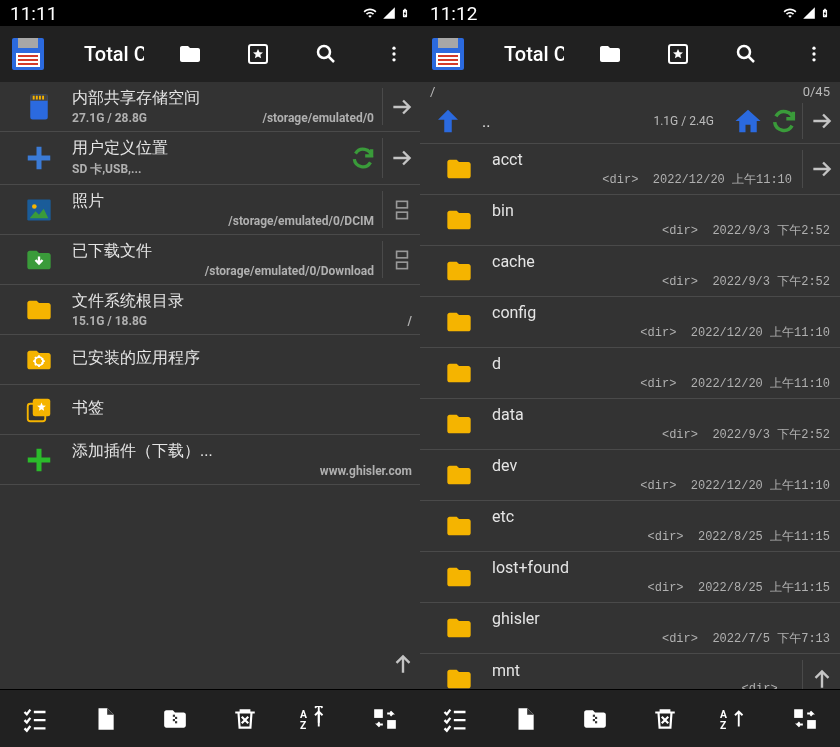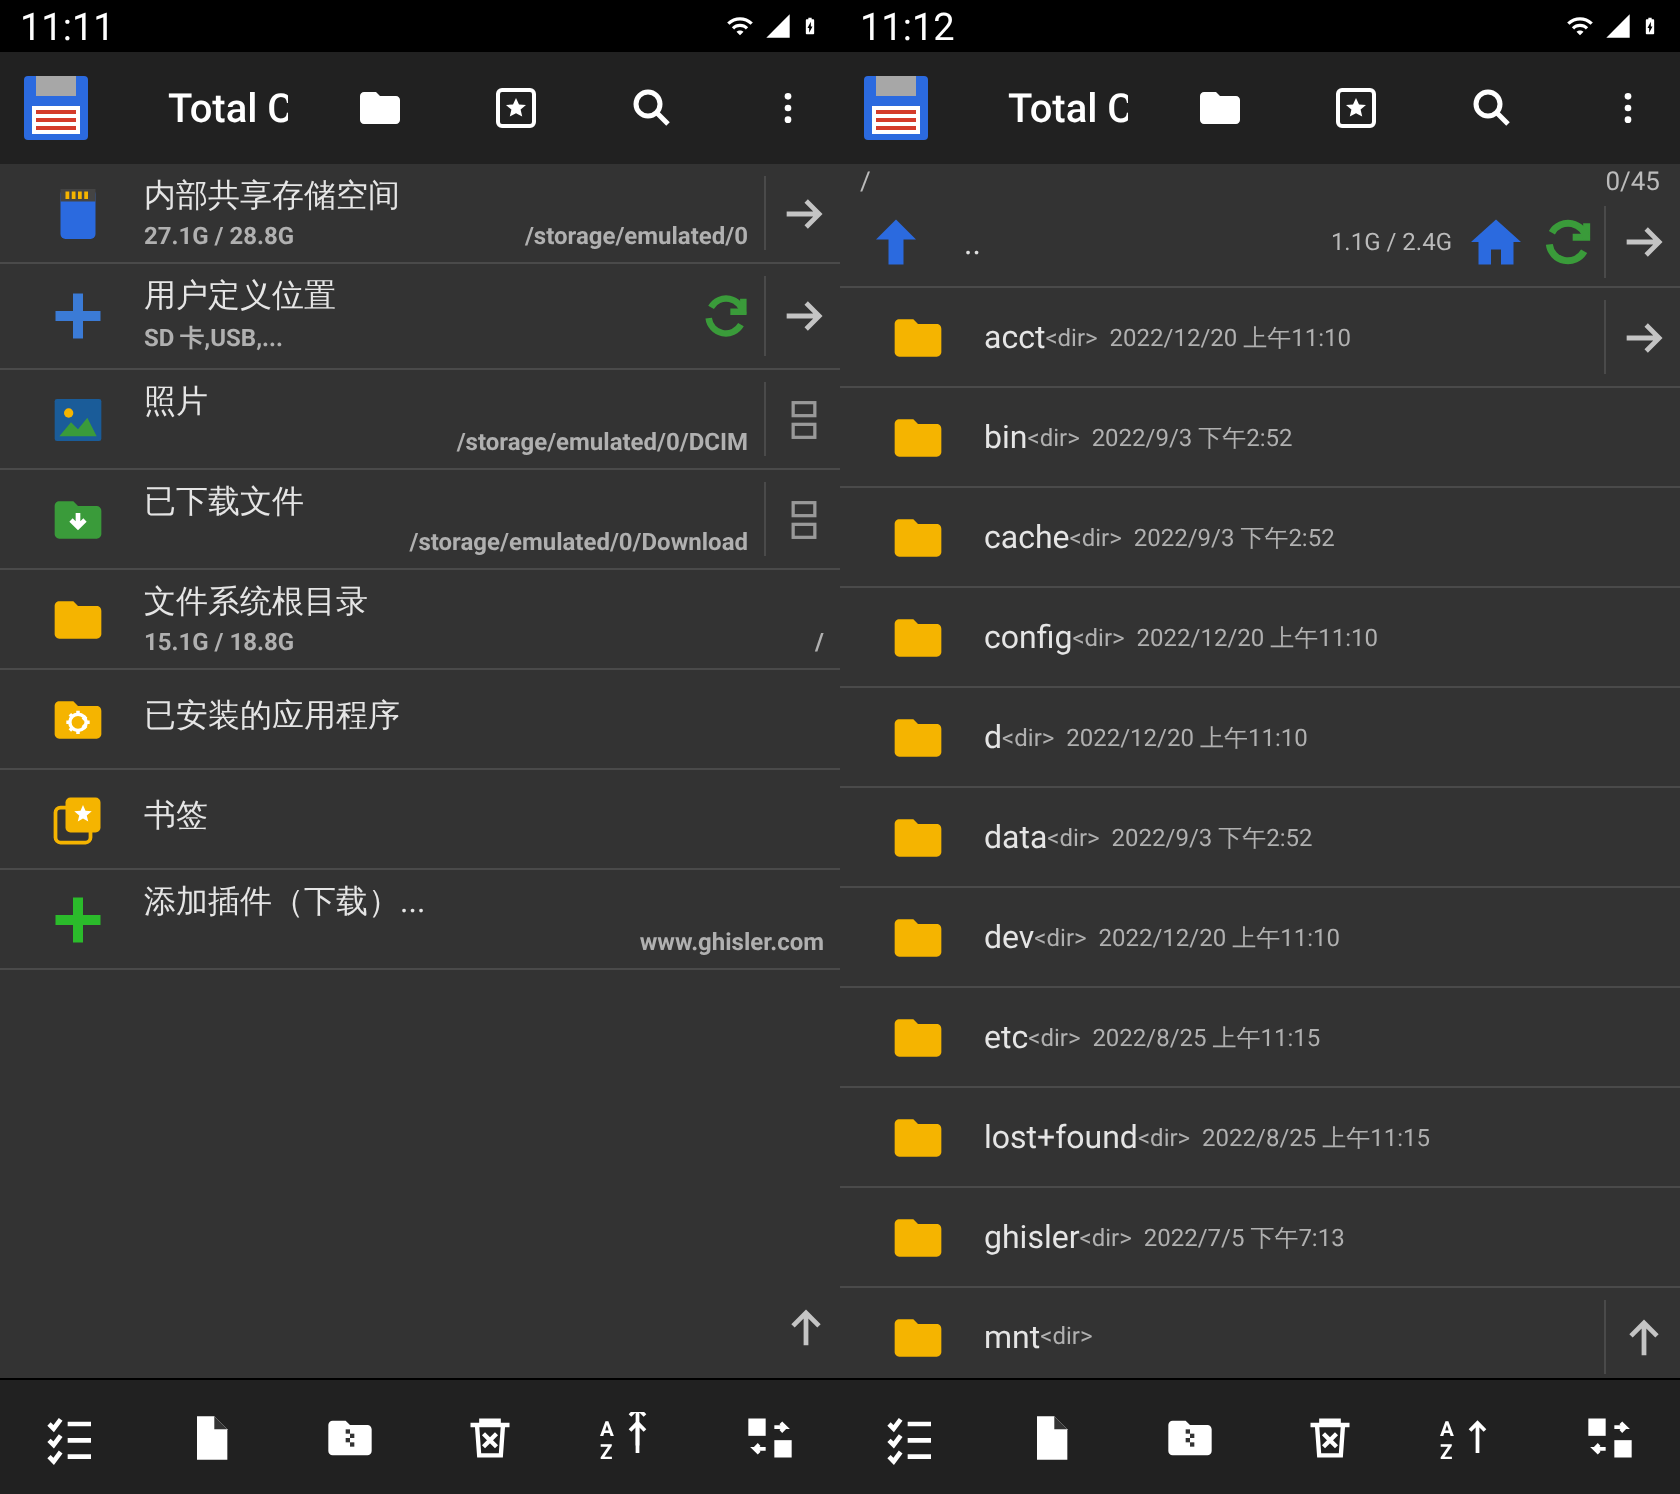--- a/index.html
+++ b/index.html
@@ -51,43 +51,43 @@
   .list { flex:1; overflow:hidden; display:flex; flex-direction:column; }
   .path-row { display:flex; align-items:center; padding: 2px 4px 0 10px; font-size:13px; color:#bbb; }
   .path-row .crumb { flex:1; }
   .count { margin-right:6px; }
 
   .top-row {
     display:flex; align-items:center; padding:4px 0 4px 10px;
     border-bottom: 1px solid #4a4a4a;
   }
   .top-row .dots { flex:1; margin-left:16px; font-size:16px; color:#e0e0e0; }
-  .size-sm { font-size:12px; color:#bbb; margin-right:4px; }
+  .size-sm { font-size:12px; color:#bbb; margin-right:16px; }
 
   .iconbig { width:36px; height:36px; display:flex; align-items:center; justify-content:center; flex-shrink:0; }
 
   .entry {
     display:flex; align-items:center;
     padding: 6px 0 6px 18px;
     border-bottom: 1px solid #4a4a4a;
     min-height:50px;
     position:relative;
   }
   .entry .ic { width:42px; display:flex; align-items:center; justify-content:center; flex-shrink:0; }
   .entry .body { flex:1; margin-left:12px; padding-right:8px; display:flex; flex-direction:column; }
   .entry .title { font-size:16px; color:#e5e5e5; }
   .entry .sub { font-size:12px; color:#b0b0b0; margin-top:2px; display:flex;font-weight:bold; }
   .entry .sub .left { flex:1; }
   .entry .sub .right { text-align:right; }
   .side-btn { width:38px; align-self:stretch; display:flex; align-items:center; justify-content:center; border-left:1px solid #4a4a4a; }
   .entry .refresh-inline { margin-right:6px; }
 
   .dir-entry { min-height:50px; }
-  .dir-entry .meta { font-size:12px; color:#b0b0b0; margin-top:2px; text-align:right; }
-  .dir-entry .body { flex:1; margin-left:12px; display:flex; flex-direction:row; padding-right:10px; }
+  .dir-entry .meta { font-size:12px; color:#b0b0b0; margin-top:2px; text-align:right;font-family:Liberation Mono, monospace; }
+  .dir-entry .body { flex:1; margin-left:12px; display:flex; flex-direction:column; padding-right:10px; }
 
   
   .bottombar {
     height: 58px;
     background: #212121;
     display:flex;
     align-items:center;
     justify-content:space-around;
     border-top:1px solid #000;
   }

